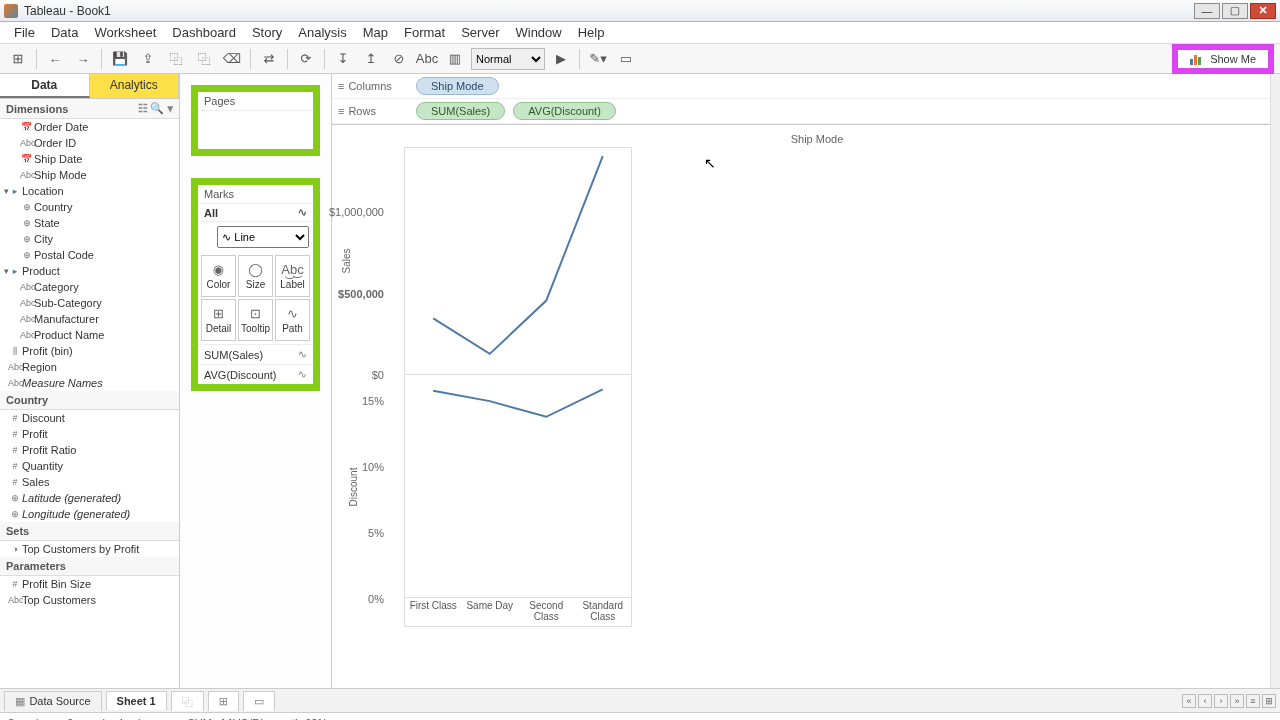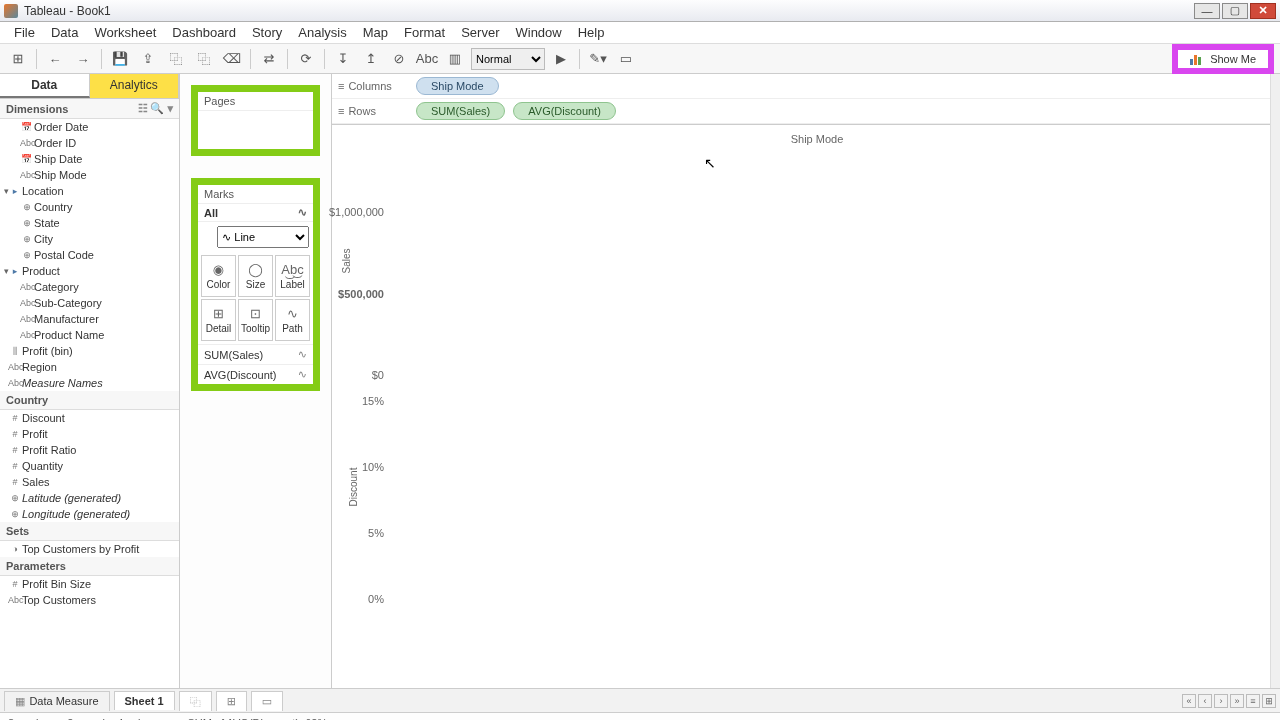--- a/index.html
+++ b/index.html
@@ -394,31 +394,49 @@
               <span class="y-tick" style="top: 65.1429px;">$1,000,000</span>
             </div>
           <div class="y-axis bot" id="yaxis-bot">
             <div class="y-axis-title">Discount</div>
           <span class="y-tick" style="top: 224px;">0%</span>
               <span class="y-tick" style="top: 158.118px;">5%</span>
               <span class="y-tick" style="top: 92.2353px;">10%</span>
               <span class="y-tick" style="top: 26.3529px;">15%</span>
             </div>
         </div>
+        <div class="plot">
+          <div class="plot-pane top">
+              <svg id="svg-top" viewBox="0 0 228 228" preserveAspectRatio="none">
+                <path d="M28.5,171.81428571428572 L85.5,207.64285714285714 L142.5,153.89999999999998 L199.5,8.142857142857139 " fill="none" stroke="#4e79a7" stroke-width="2"></path>
+              </svg>
+            </div>
+          <div class="plot-pane bot">
+              <svg id="svg-bot" viewBox="0 0 228 224" preserveAspectRatio="none">
+                <path d="M28.5,15.811764705882354 L85.5,26.35294117647061 L142.5,42.16470588235293 L199.5,14.494117647058829 " fill="none" stroke="#4e79a7" stroke-width="2"></path>
+              </svg>
+            </div>
+          <div class="x-axis" id="xaxis">
+              <div class="x-tick">First Class</div>
+              <div class="x-tick">Same Day</div>
+              <div class="x-tick">Second Class</div>
+              <div class="x-tick">Standard Class</div>
+            </div>
+        </div>
       </div>
       <div class="cursor-arrow">↖</div>
     </div>
   </div>
   <div class="scrollbar-shim"></div>
 </div>
 
 <div class="sheettabs">
   <div class="sheettab ds">
       <span class="tab-ico">▦</span>
-      <span>Data Measure</span>
+      <span>Data Source</span>
     </div>
   <div class="sheettab active">Sheet 1</div>
   <div class="sheettab">
       <span class="tab-ico">⿻</span>
     </div>
   <div class="sheettab">
       <span class="tab-ico">⊞</span>
     </div>
   <div class="sheettab">
       <span class="tab-ico">▭</span>

